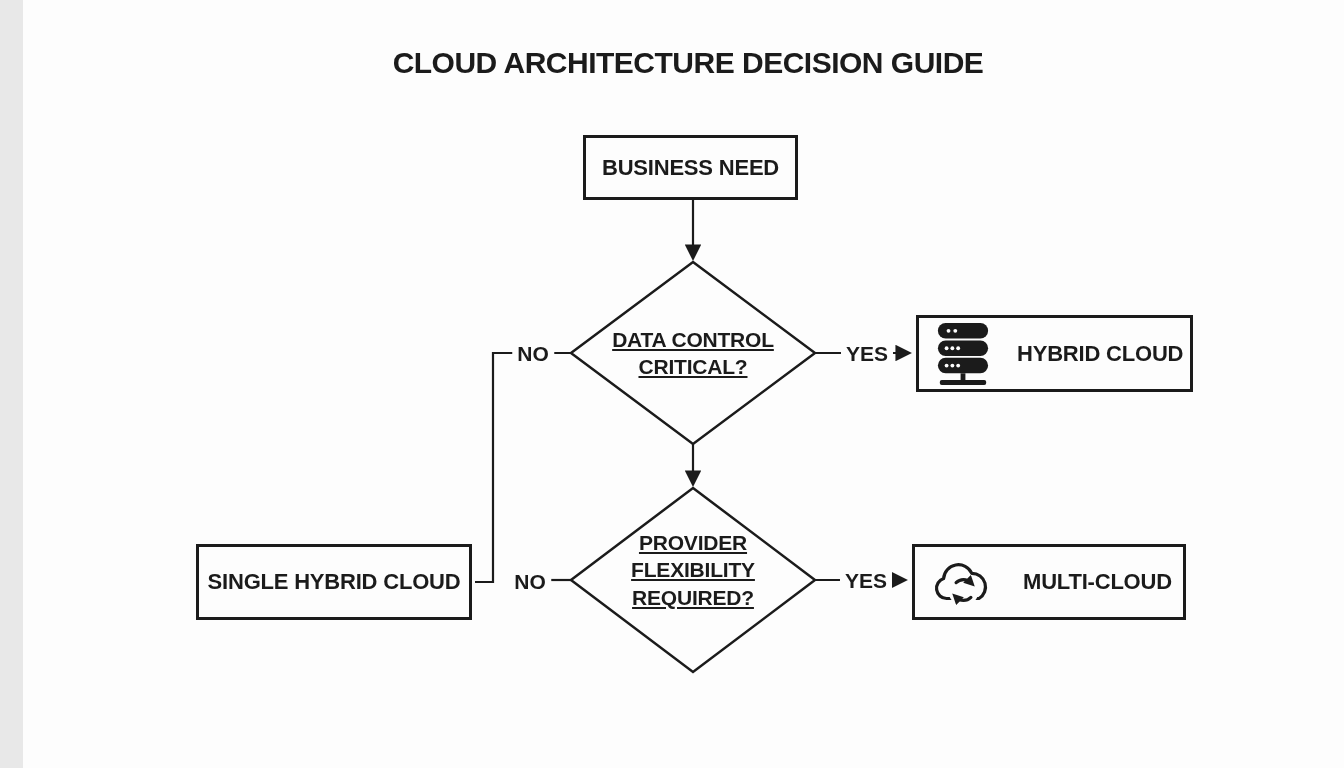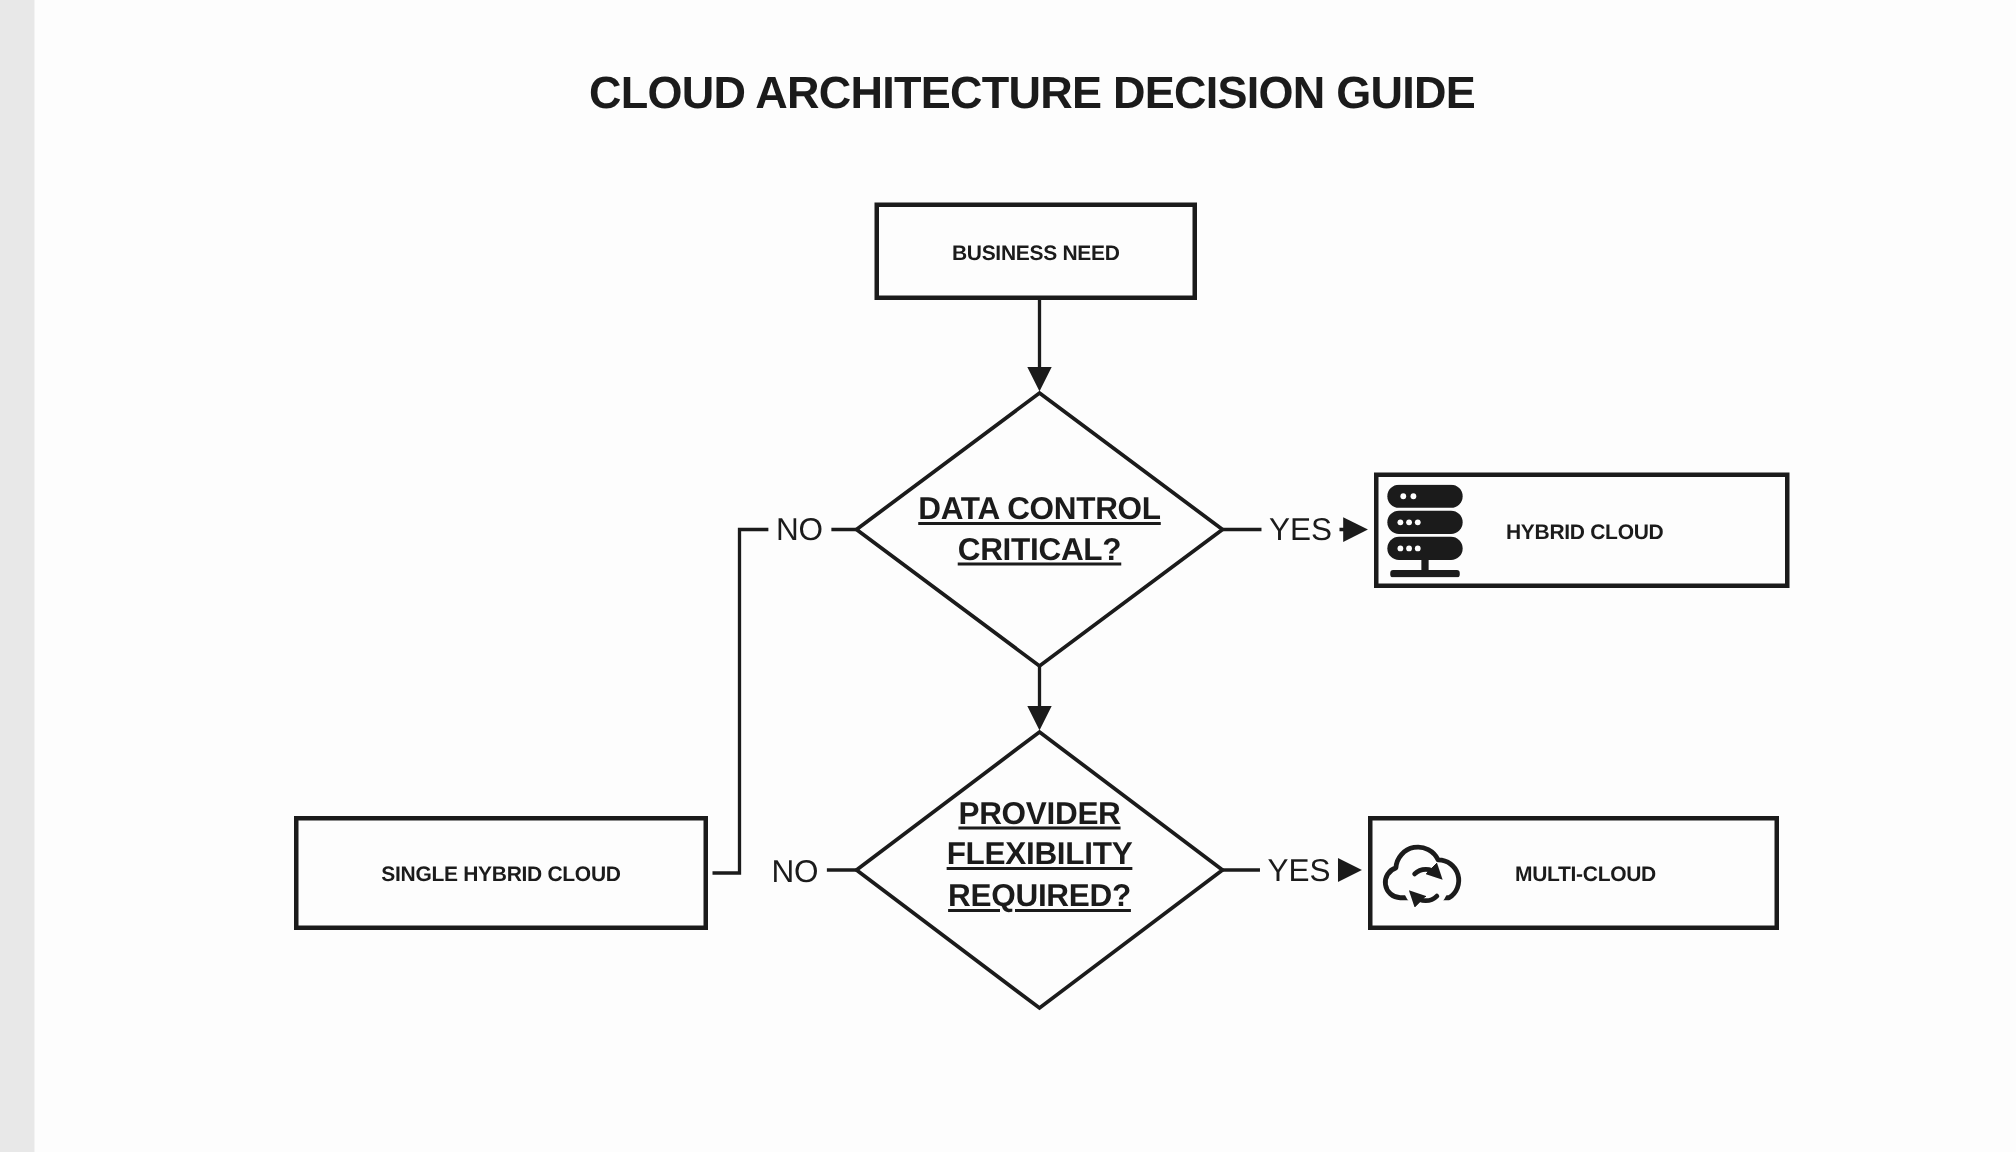--- a/index.html
+++ b/index.html
@@ -22,43 +22,43 @@
   }
   .connectors{position:absolute;left:0;top:0;}
   .node{
     position:absolute;
     background:#fdfdfd;
     border:3px solid #1b1b1b;
     display:flex;
     align-items:center;
     justify-content:center;
     box-sizing:border-box;
-    font-size:14px;
+    font-size:22px;
     font-weight:700;
     letter-spacing:-0.2px;
     white-space:nowrap;
   }
   .node .icon{flex:0 0 auto;display:block;}
-  .node.with-icon{justify-content:flex-start;padding-left:3px;gap:26px;}
+  .node.with-icon{justify-content:flex-start;padding-left:16px;gap:26px;}
   .diamond-label{
     position:absolute;
     text-align:center;
     font-size:21px;
     font-weight:700;
     line-height:1.3;
     letter-spacing:-0.2px;
     text-decoration:underline;
   }
   .edge-label{
     position:absolute;
     transform:translate(-50%,-50%);
     background:#fdfdfd;
     padding:0 5px;
     font-size:21px;
-    font-weight:400;
+    font-weight:700;
   }
 </style>
 </head>
 <body>
 
 <div class="canvas">
 
   <div class="title">CLOUD ARCHITECTURE DECISION GUIDE</div>
 
   <svg class="connectors" width="1344" height="768" viewBox="0 0 1344 768">

